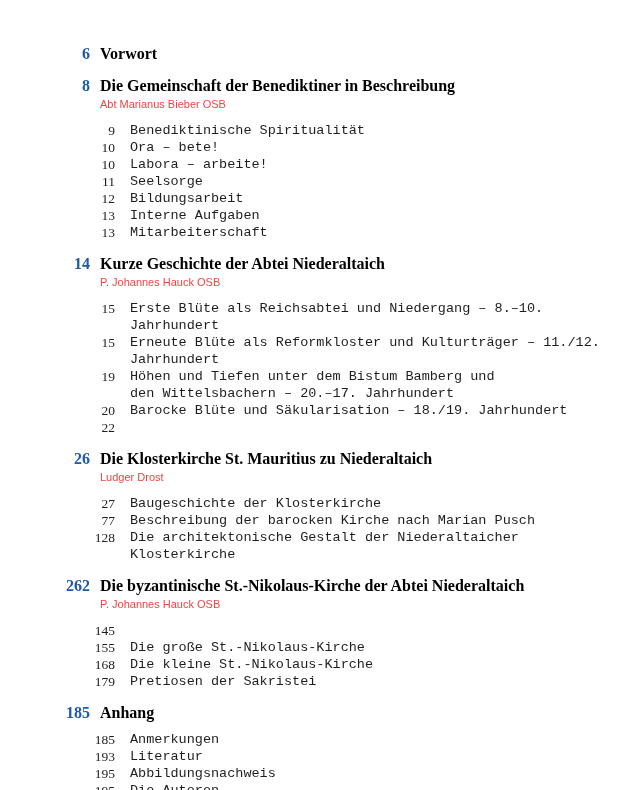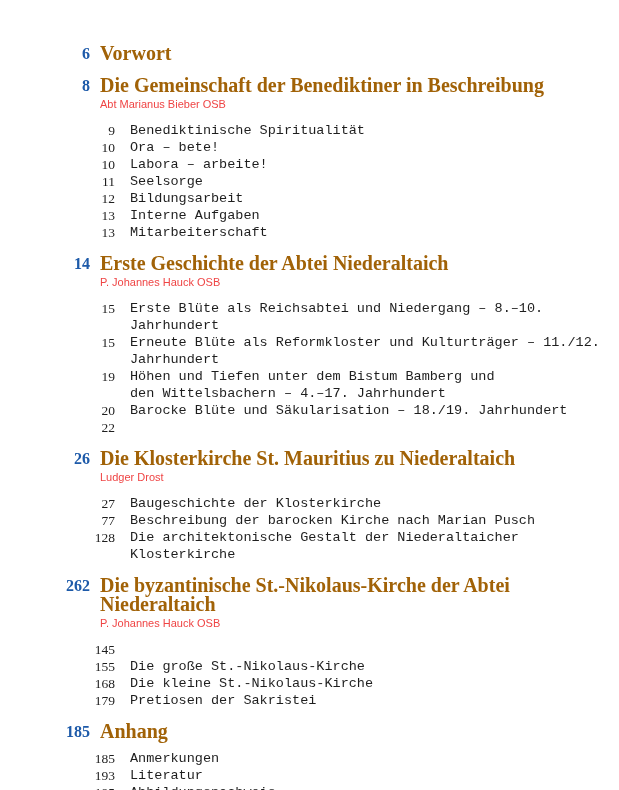--- a/index.html
+++ b/index.html
@@ -20,22 +20,22 @@
     width: 90px;
     text-align: right;
     flex: 0 0 90px;
     font-weight: bold;
     font-size: 16px;
     color: #1d5aa9;
   }
   .sec-title {
     margin-left: 10px;
     font-weight: bold;
-    font-size: 20px;
-    color: #a16207;
+    font-size: 16px;
+    color: #000000;
   }
   .author {
     margin-left: 100px;
     font-family: "Liberation Sans", "DejaVu Sans", sans-serif;
     font-size: 11px;
     line-height: 18px;
     color: #ef4444;
   }
   .items { margin-top: 9px; }
   .item { display: flex; line-height: 17px; font-size: 13.5px; }
@@ -88,35 +88,35 @@
       <div class="item">
         <span class="inum">13</span>
         <span class="itext">Mitarbeiterschaft</span>
       </div>
     </div>
   </div>
 
   <div class="sec">
     <div class="sec-head">
       <span class="sec-num">14</span>
-      <span class="sec-title">Erste Geschichte der Abtei Niederaltaich</span>
+      <span class="sec-title">Kurze Geschichte der Abtei Niederaltaich</span>
     </div>
     <div class="author">P. Johannes Hauck OSB</div>
     <div class="items">
       <div class="item">
         <span class="inum">15</span>
         <span class="itext">Erste Blüte als Reichsabtei und Niedergang – 8.–10. Jahrhundert</span>
       </div>
       <div class="item">
         <span class="inum">15</span>
         <span class="itext">Erneute Blüte als Reformkloster und Kulturträger – 11./12. Jahrhundert</span>
       </div>
       <div class="item">
         <span class="inum">19</span>
-        <span class="itext"><span>Höhen und Tiefen unter dem Bistum Bamberg und</span><br><span>den Wittelsbachern – 4.–17. Jahrhundert</span></span>
+        <span class="itext"><span>Höhen und Tiefen unter dem Bistum Bamberg und</span><br><span>den Wittelsbachern – 20.–17. Jahrhundert</span></span>
       </div>
       <div class="item">
         <span class="inum">20</span>
         <span class="itext">Barocke Blüte und Säkularisation – 18./19. Jahrhundert</span>
       </div>
       <div class="item">
         <span class="inum">22</span>
       </div>
     </div>
   </div>

